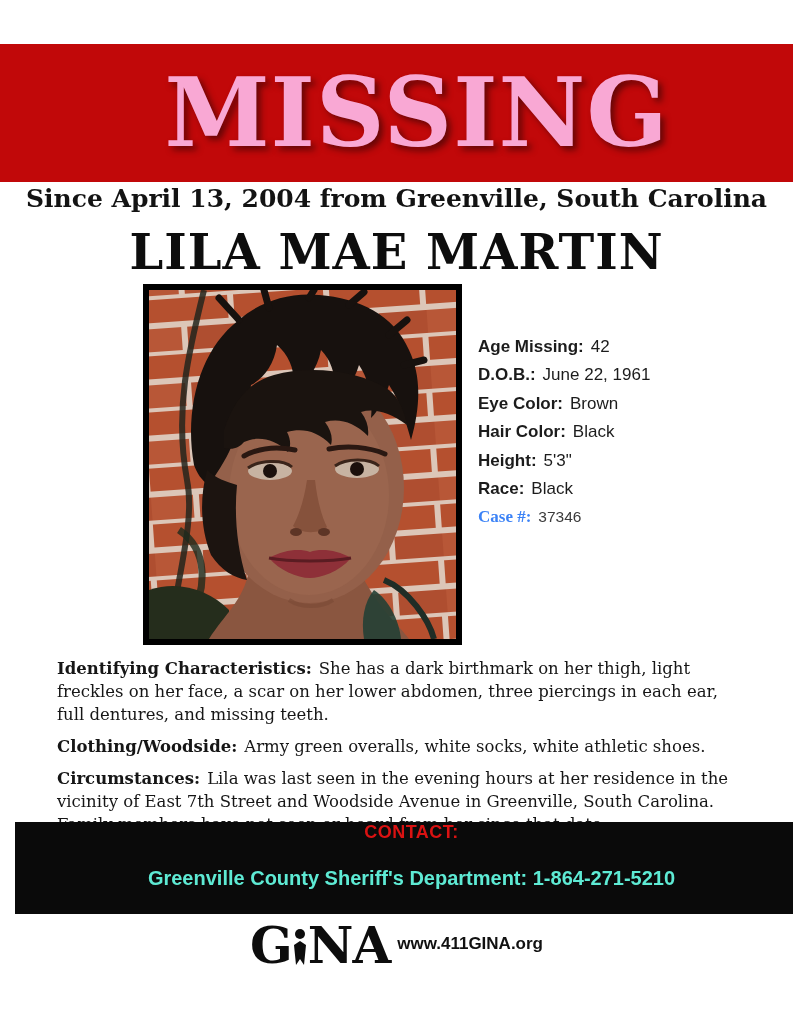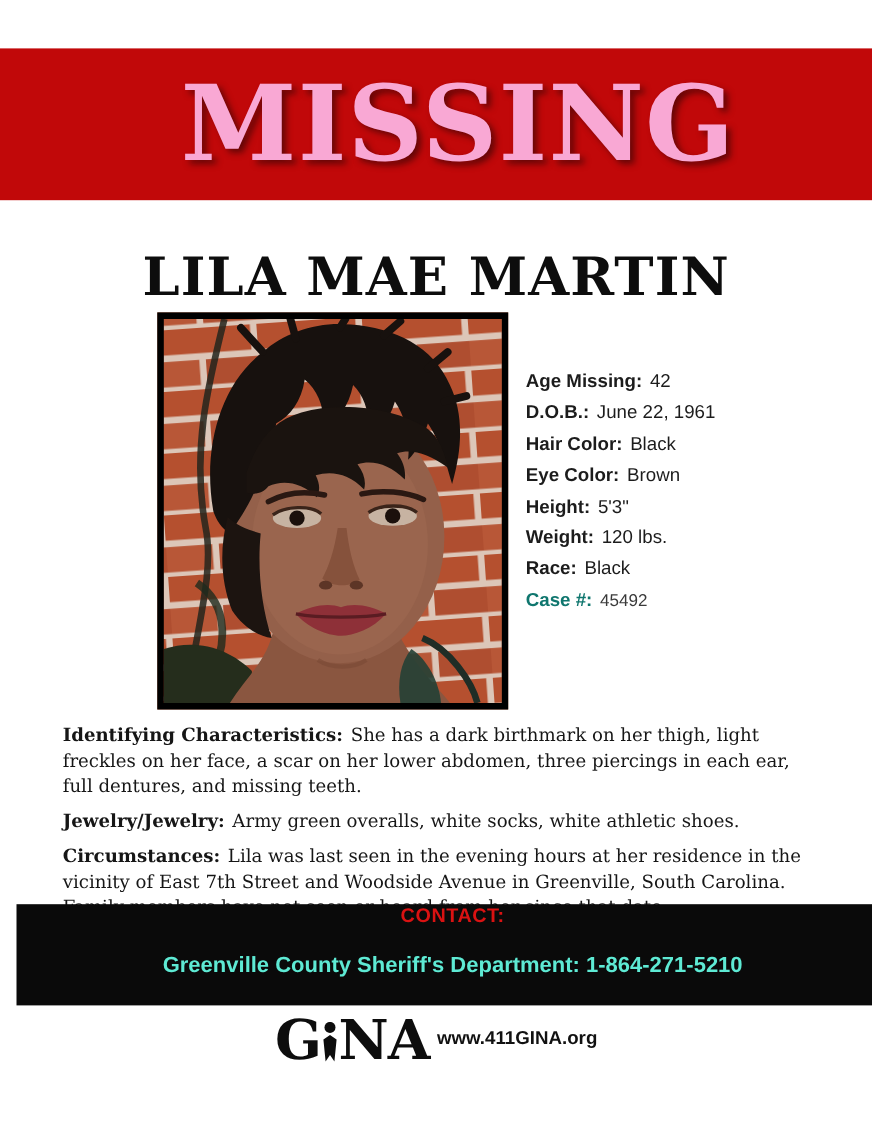--- a/index.html
+++ b/index.html
@@ -44,21 +44,21 @@
   .photo-frame svg { display:block; }
 
   
   .details {
     position:absolute; left:478px; top:337px; width:300px;
     font-size:17px; color:#1c1c1c;
   }
   .detail-row { height:28.4px; white-space:nowrap; }
   .detail-label { font-weight:bold; color:#1c1c1c; }
   .detail-value { margin-left:7px; }
-  .detail-row.case .detail-label { color:#0f766e; }
+  .detail-row.case .detail-label { color:#3b82f6;font-family:Liberation Serif, serif; }
   .detail-row.case .detail-value { font-size:15.5px; color:#3a3a3a; }
 
   
   .paragraphs {
     position:absolute; left:57px; top:657px; width:686px;
     font-family:"DejaVu Serif", serif; font-size:16.5px; line-height:23px;
     color:#161616;
   }
   .paragraphs p { margin:0 0 9px 0; }
   .para-label { font-weight:bold; margin-right:7px; }
@@ -96,20 +96,21 @@
 </style>
 </head>
 <body>
 
 <div class="page">
 
   <div class="banner">
     <h1 class="banner-title">MISSING</h1>
   </div>
 
+  <div class="subtitle">Since April 13, 2004 from Greenville, South Carolina</div>
 
   <h2 class="person-name">LILA MAE MARTIN</h2>
 
   <div class="photo-frame">
     <svg width="307" height="349" viewBox="0 0 307 349">
       <defs>
         <pattern id="bricks" width="96" height="56" patternUnits="userSpaceOnUse">
           <rect width="96" height="56" fill="#dcc6b8"></rect>
           <rect x="0" y="0" width="90" height="23" fill="#b5502f"></rect>
           <rect x="-52" y="29" width="46" height="23" fill="#ad4c2e"></rect>
@@ -169,31 +170,30 @@
       <path d="M140,310 C152,318 172,318 184,310" fill="none" stroke="#7a4a36" stroke-width="4" opacity="0.6"></path>
 
       <path d="M225,300 C240,310 250,330 252,349 L215,349 C212,330 215,312 225,300 Z" fill="#244035" opacity="0.9"></path>
       <path d="M235,290 C260,300 280,330 285,349" fill="none" stroke="#1f2d26" stroke-width="6"></path>
     </svg>
   </div>
 
   <div class="details">
     <div class="detail-row"><span class="detail-label">Age Missing:</span><span class="detail-value">42</span></div>
     <div class="detail-row"><span class="detail-label">D.O.B.:</span><span class="detail-value">June 22, 1961</span></div>
+    <div class="detail-row"><span class="detail-label">Eye Color:</span><span class="detail-value">Brown</span></div>
     <div class="detail-row"><span class="detail-label">Hair Color:</span><span class="detail-value">Black</span></div>
-    <div class="detail-row"><span class="detail-label">Eye Color:</span><span class="detail-value">Brown</span></div>
     <div class="detail-row"><span class="detail-label">Height:</span><span class="detail-value">5'3"</span></div>
-    <div class="detail-row"><span class="detail-label">Weight:</span><span class="detail-value">120 lbs.</span></div>
     <div class="detail-row"><span class="detail-label">Race:</span><span class="detail-value">Black</span></div>
-    <div class="detail-row case"><span class="detail-label">Case #:</span><span class="detail-value">45492</span></div>
+    <div class="detail-row case"><span class="detail-label">Case #:</span><span class="detail-value">37346</span></div>
   </div>
 
   <div class="paragraphs">
     <p><span class="para-label">Identifying Characteristics:</span><span>She has a dark birthmark on her thigh, light freckles on her face, a scar on her lower abdomen, three piercings in each ear, full dentures, and missing teeth.</span></p>
-    <p><span class="para-label">Jewelry/Jewelry:</span><span>Army green overalls, white socks, white athletic shoes.</span></p>
+    <p><span class="para-label">Clothing/Woodside:</span><span>Army green overalls, white socks, white athletic shoes.</span></p>
     <p><span class="para-label">Circumstances:</span><span>Lila was last seen in the evening hours at her residence in the vicinity of East 7th Street and Woodside Avenue in Greenville, South Carolina. Family members have not seen or heard from her since that date.</span></p>
   </div>
 
   <div class="contact-bar">
     <div class="contact-heading">CONTACT:</div>
     <div class="contact-line">Greenville County Sheriff's Department: 1-864-271-5210</div>
   </div>
 
   <div class="footer-logo">
     <div class="gina-wordmark">

